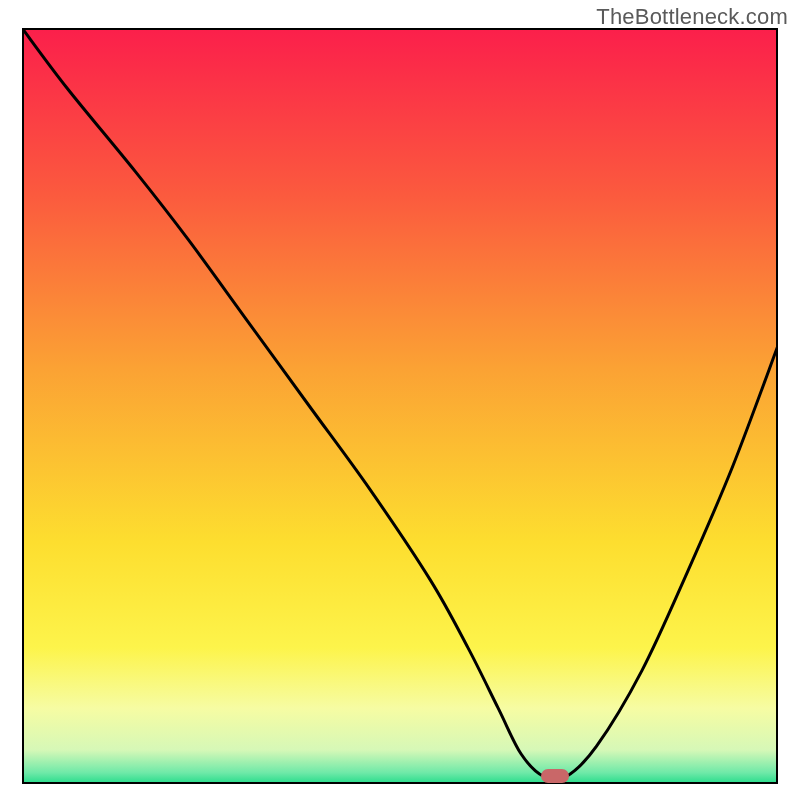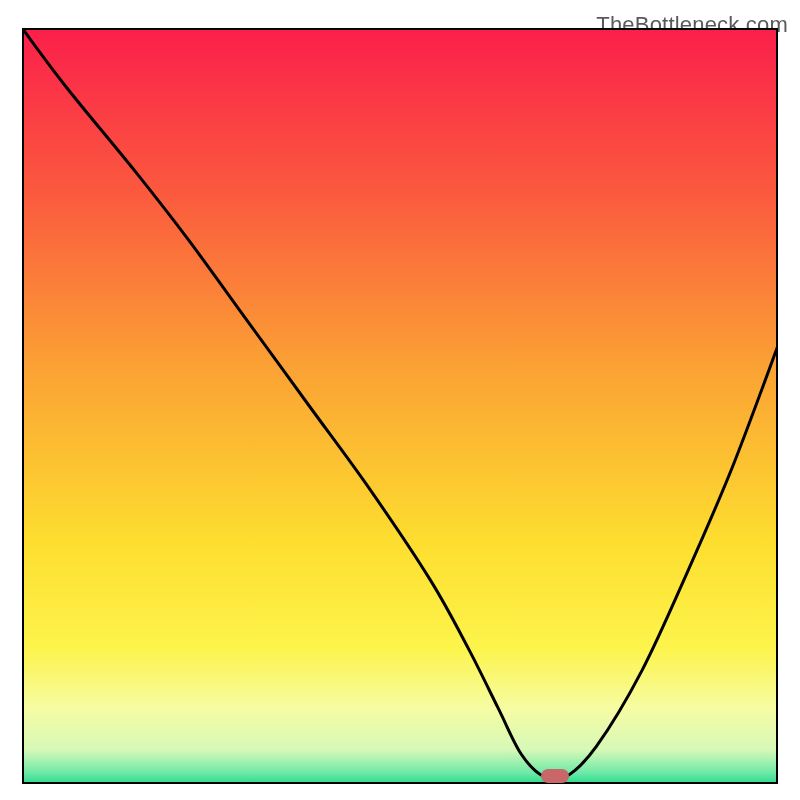--- a/index.html
+++ b/index.html
@@ -6,21 +6,21 @@
   body {
     width: 800px;
     height: 800px;
     background: #ffffff;
     font-family: Arial, Helvetica, sans-serif;
     position: relative;
     overflow: hidden;
   }
   .watermark {
     position: absolute;
-    top: 12px;
+    top: 4px;
     right: 12px;
     font-size: 22px;
     font-weight: 500;
     color: #5a5a5a;
     letter-spacing: 0.2px;
   }
   .chart-frame {
     position: absolute;
     left: 22px;
     top: 28px;

